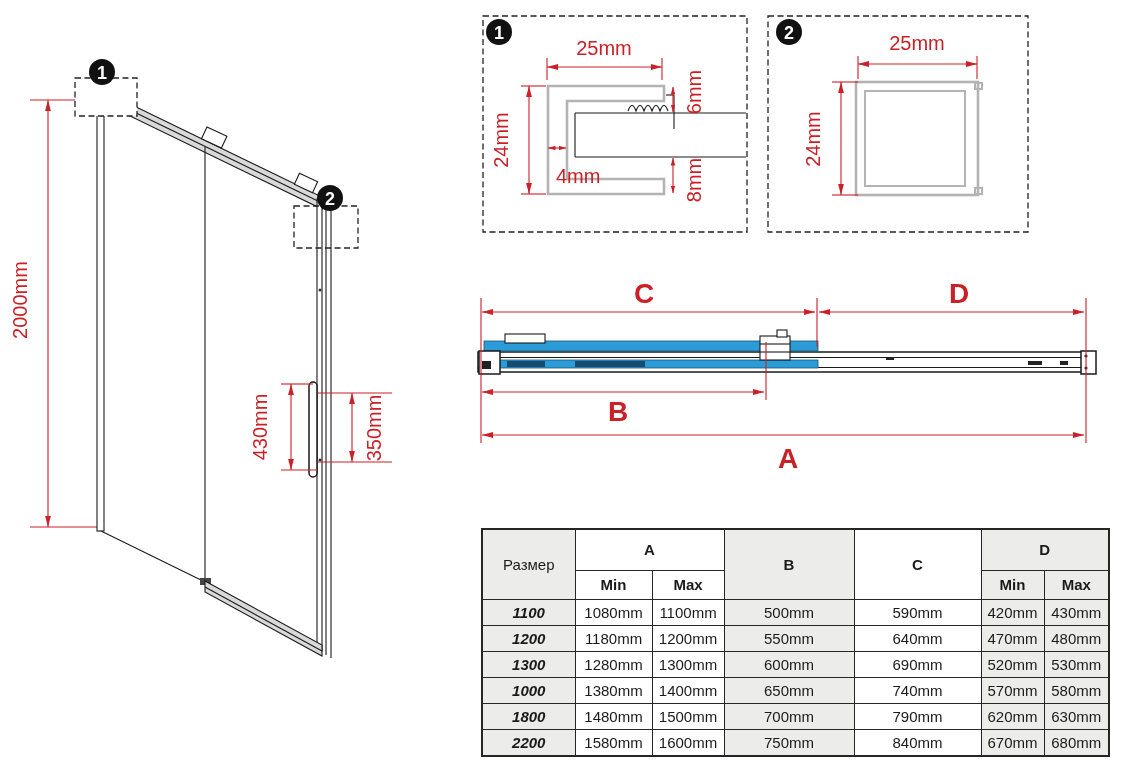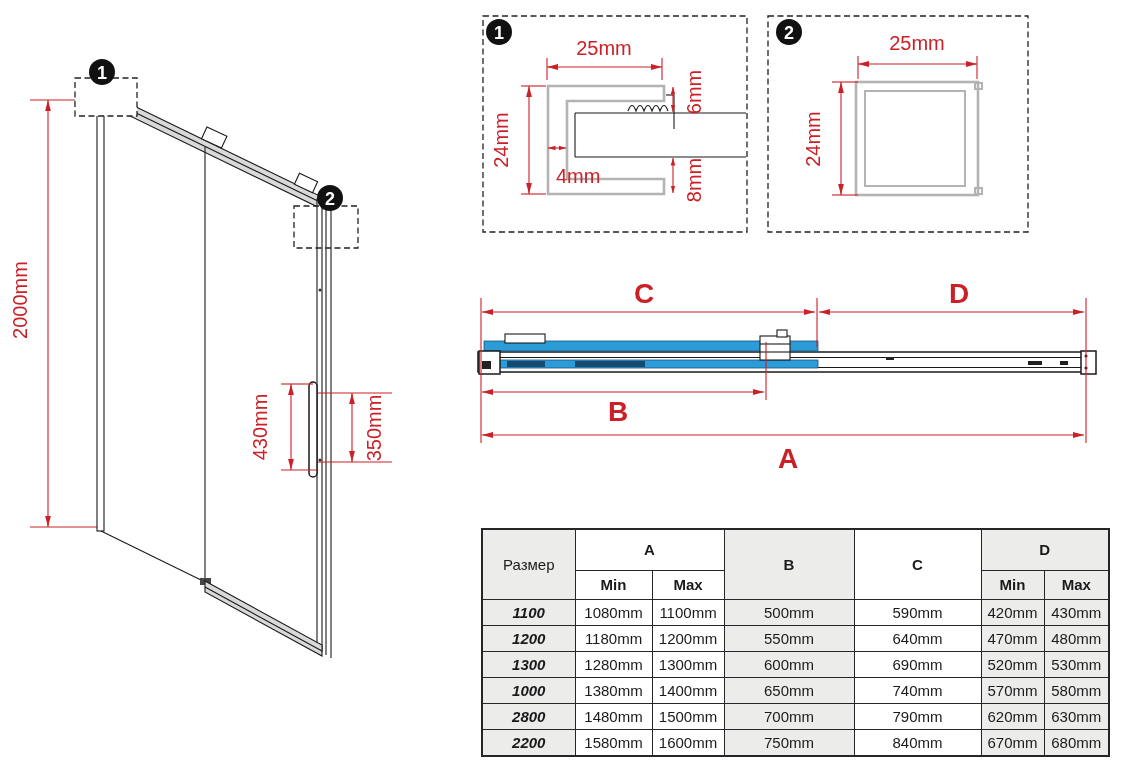--- a/index.html
+++ b/index.html
@@ -281,21 +281,21 @@
     <tr>
       <td class="g sizecell">1000</td>
       <td class="w">1380mm</td>
       <td class="w">1400mm</td>
       <td class="g">650mm</td>
       <td class="w">740mm</td>
       <td class="g">570mm</td>
       <td class="g">580mm</td>
     </tr>
     <tr>
-      <td class="g sizecell">2800</td>
+      <td class="g sizecell">1800</td>
       <td class="w">1480mm</td>
       <td class="w">1500mm</td>
       <td class="g">700mm</td>
       <td class="w">790mm</td>
       <td class="g">620mm</td>
       <td class="g">630mm</td>
     </tr>
     <tr>
       <td class="g sizecell">2200</td>
       <td class="w">1580mm</td>

